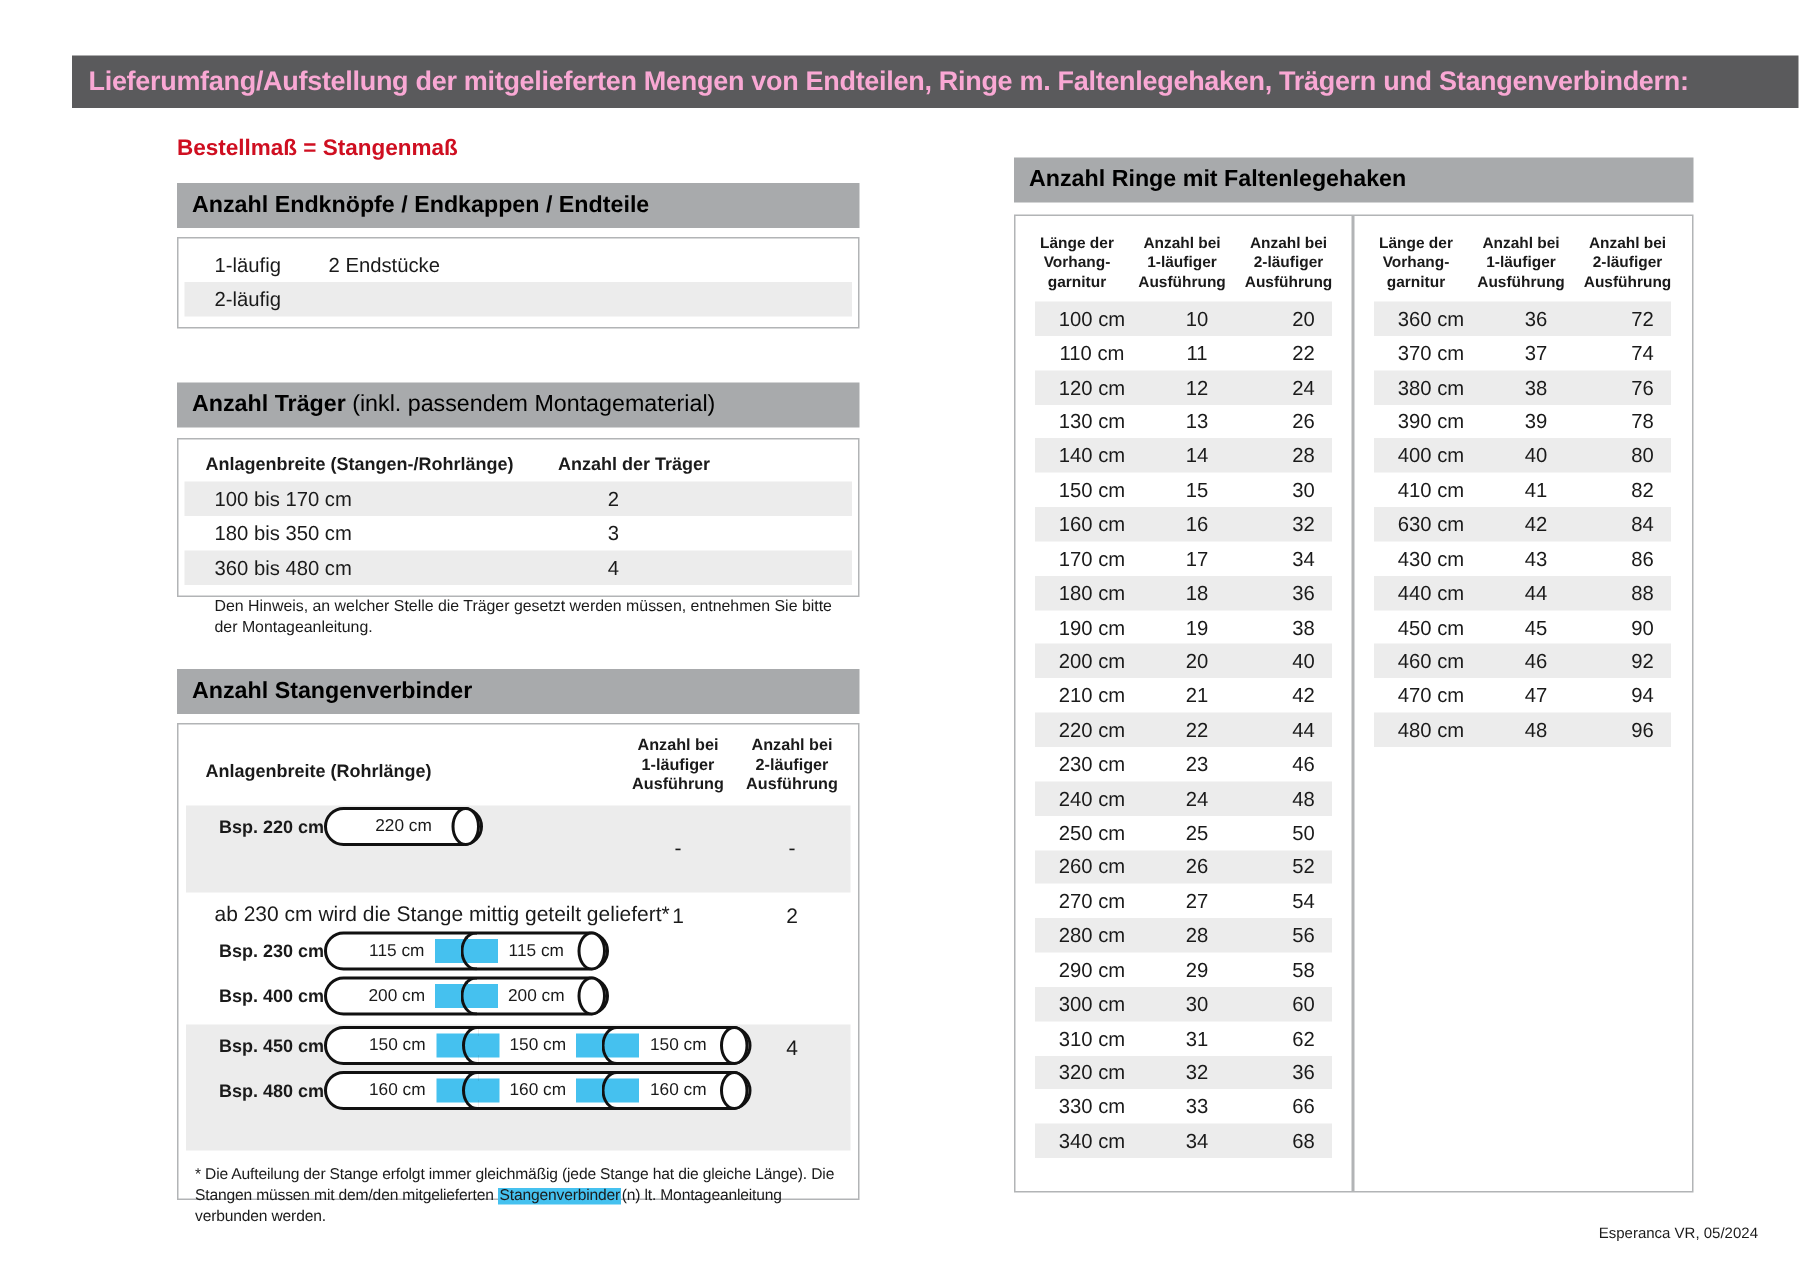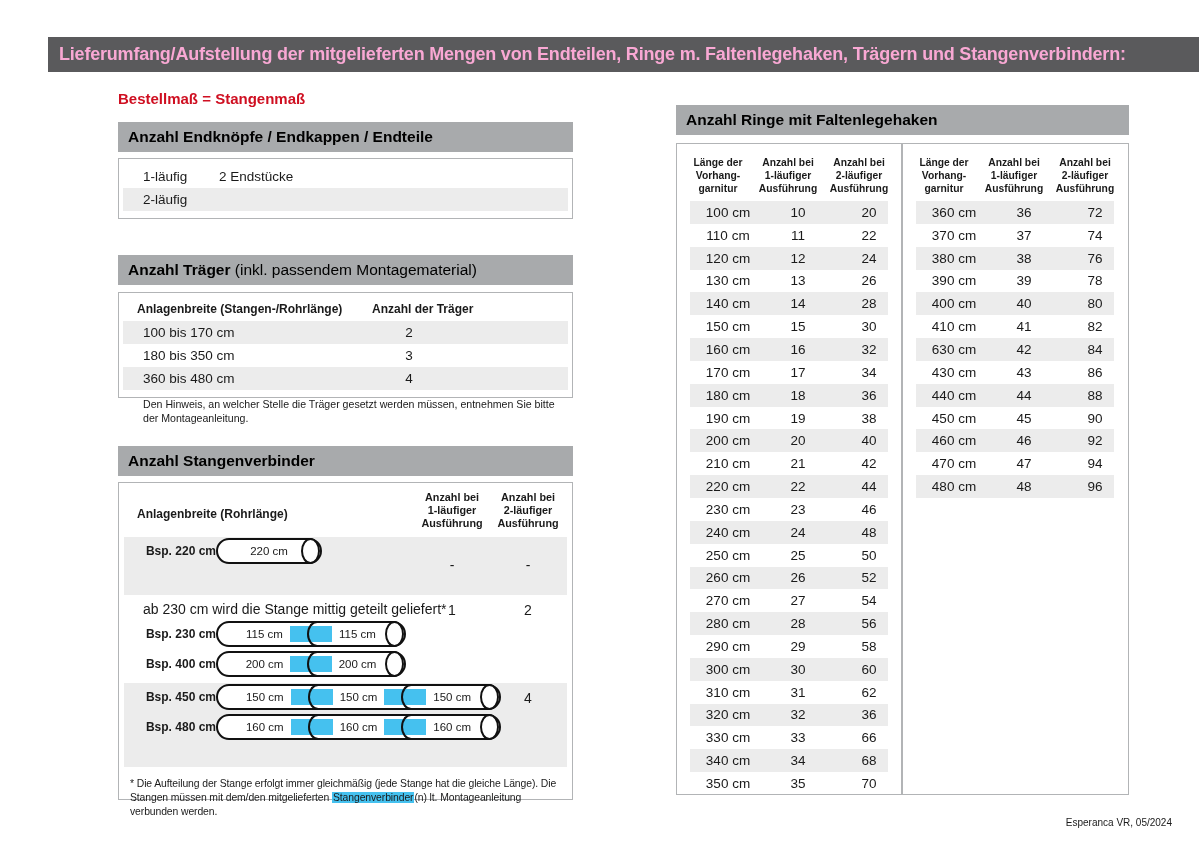--- a/index.html
+++ b/index.html
@@ -341,25 +341,20 @@
           <div class="rrow">
             <div>330 cm</div>
             <div>33</div>
             <div>66</div>
           </div>
           <div class="rrow shade">
             <div>340 cm</div>
             <div>34</div>
             <div>68</div>
           </div>
-          <div class="rrow">
-            <div>350 cm</div>
-            <div>35</div>
-            <div>70</div>
-          </div>
         </div>
     </div>
     <div class="rdiv"></div>
     <div class="rt rt2">
       <div class="rt-head">
         <span>Länge der
 Vorhang-
 garnitur</span>
         <span>Anzahl bei
 1-läufiger

